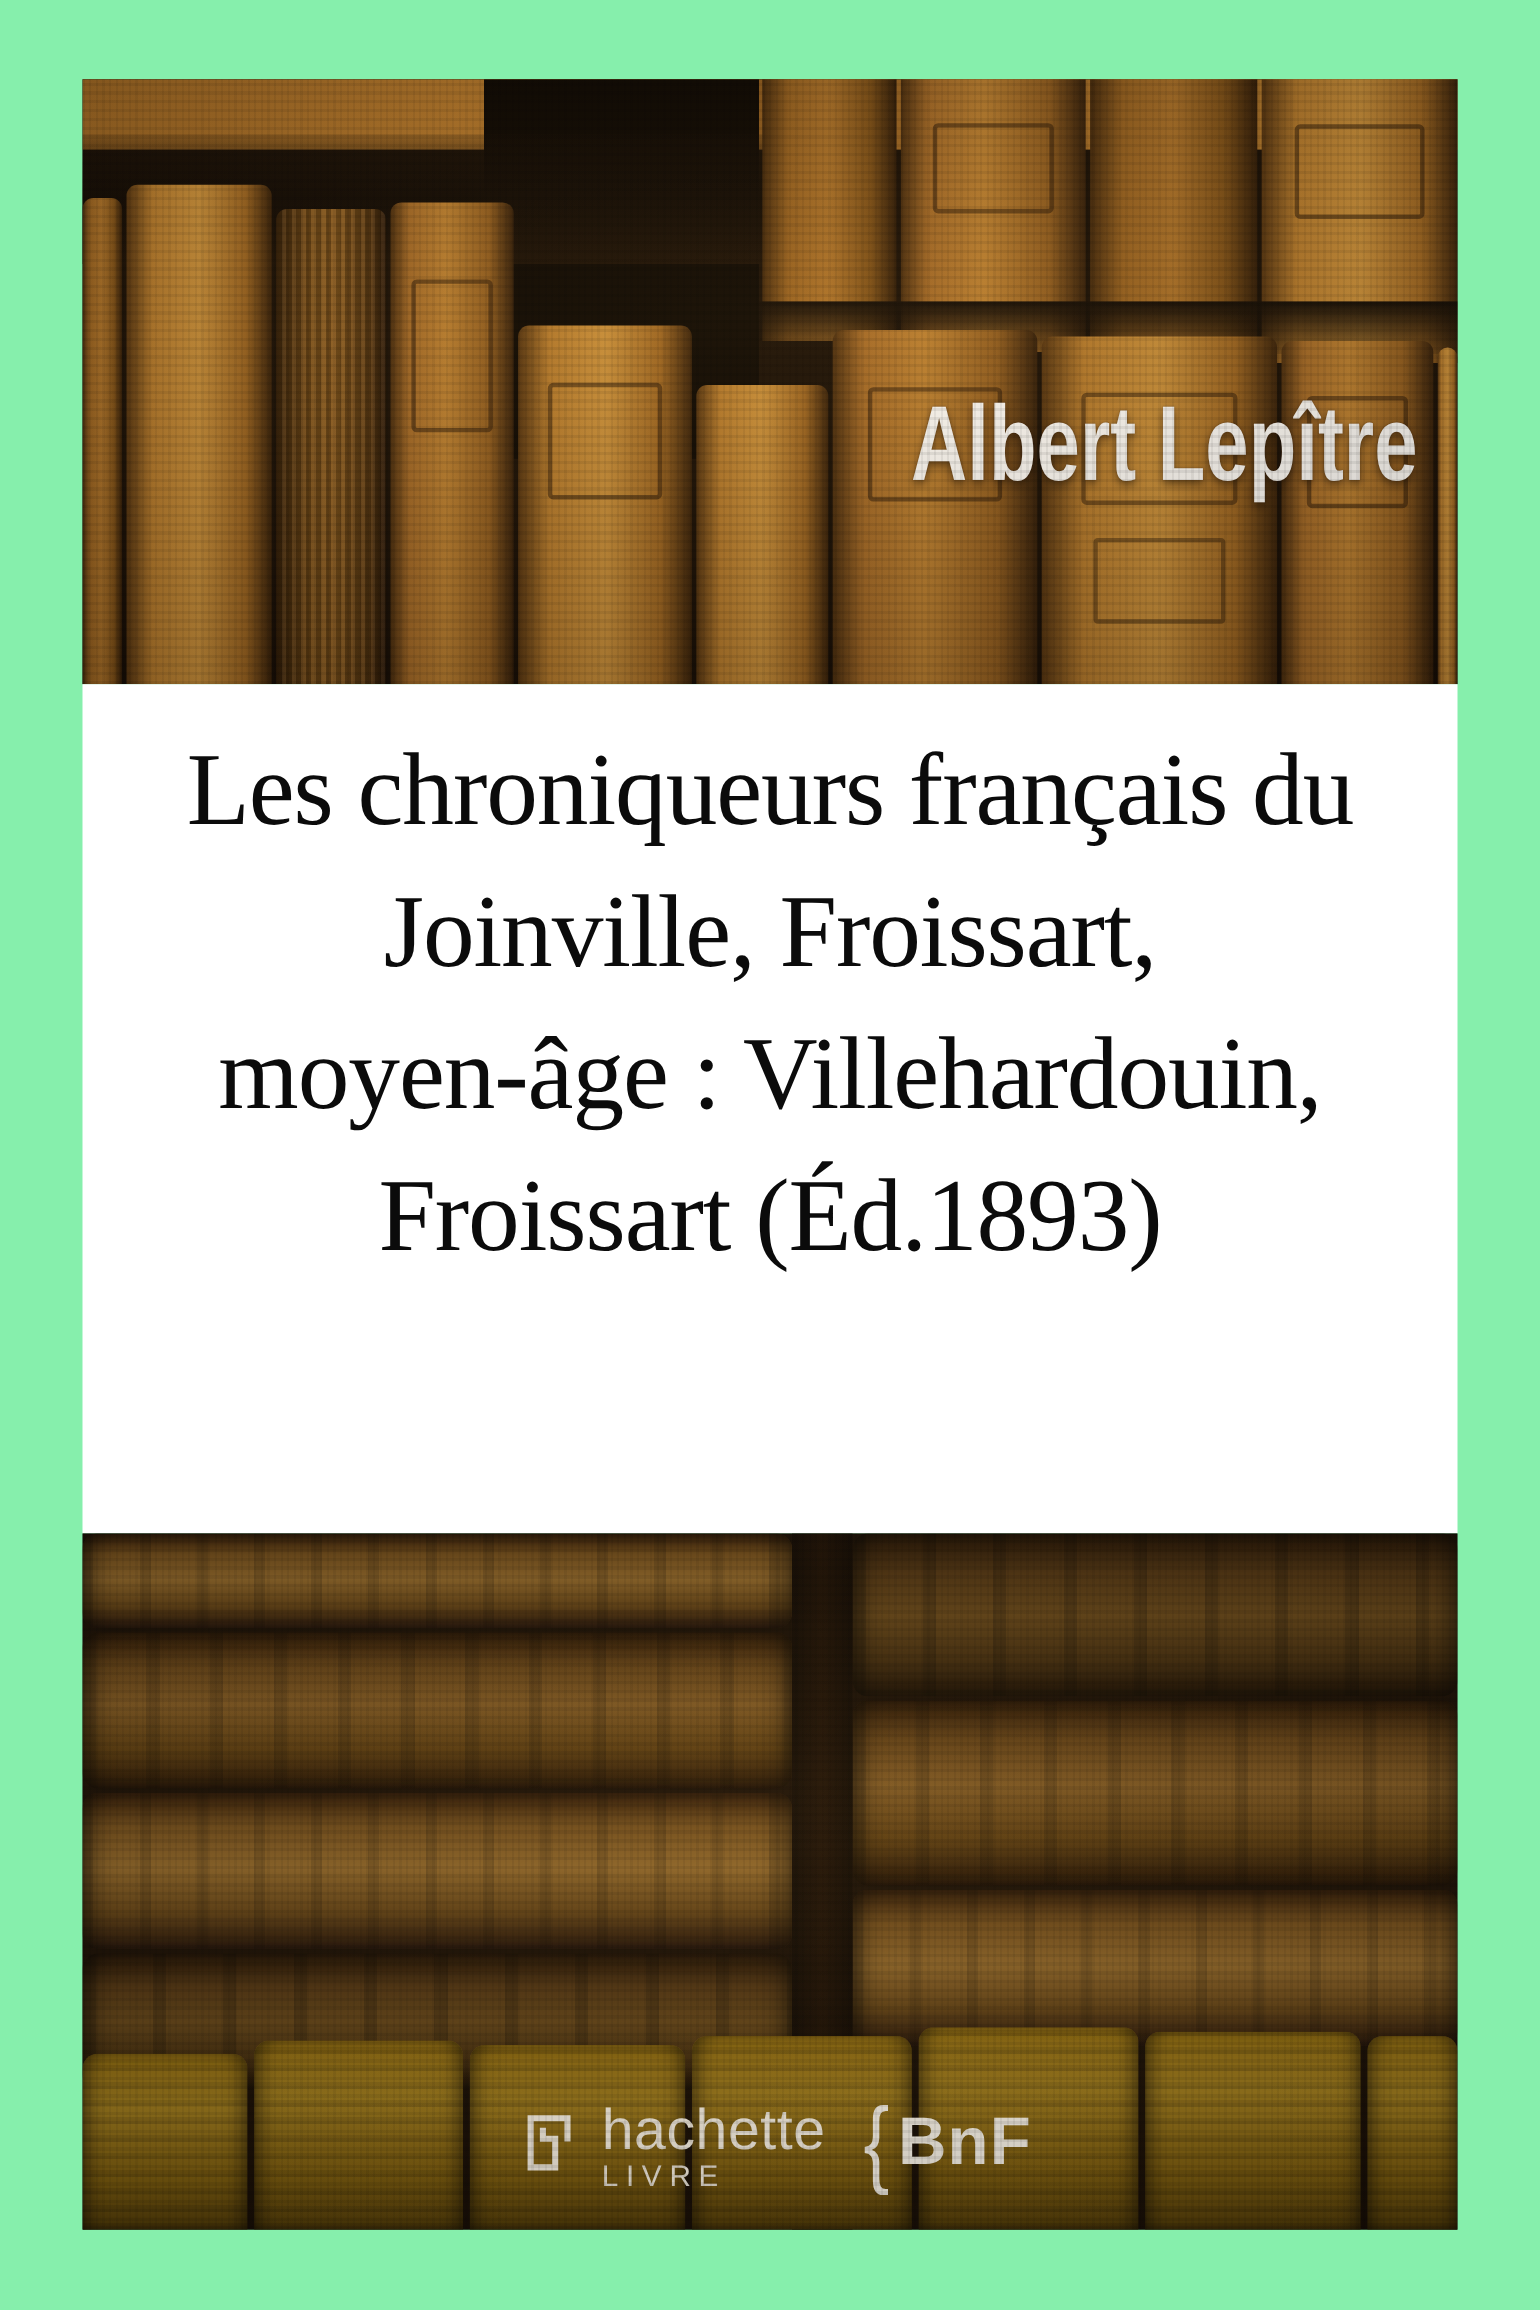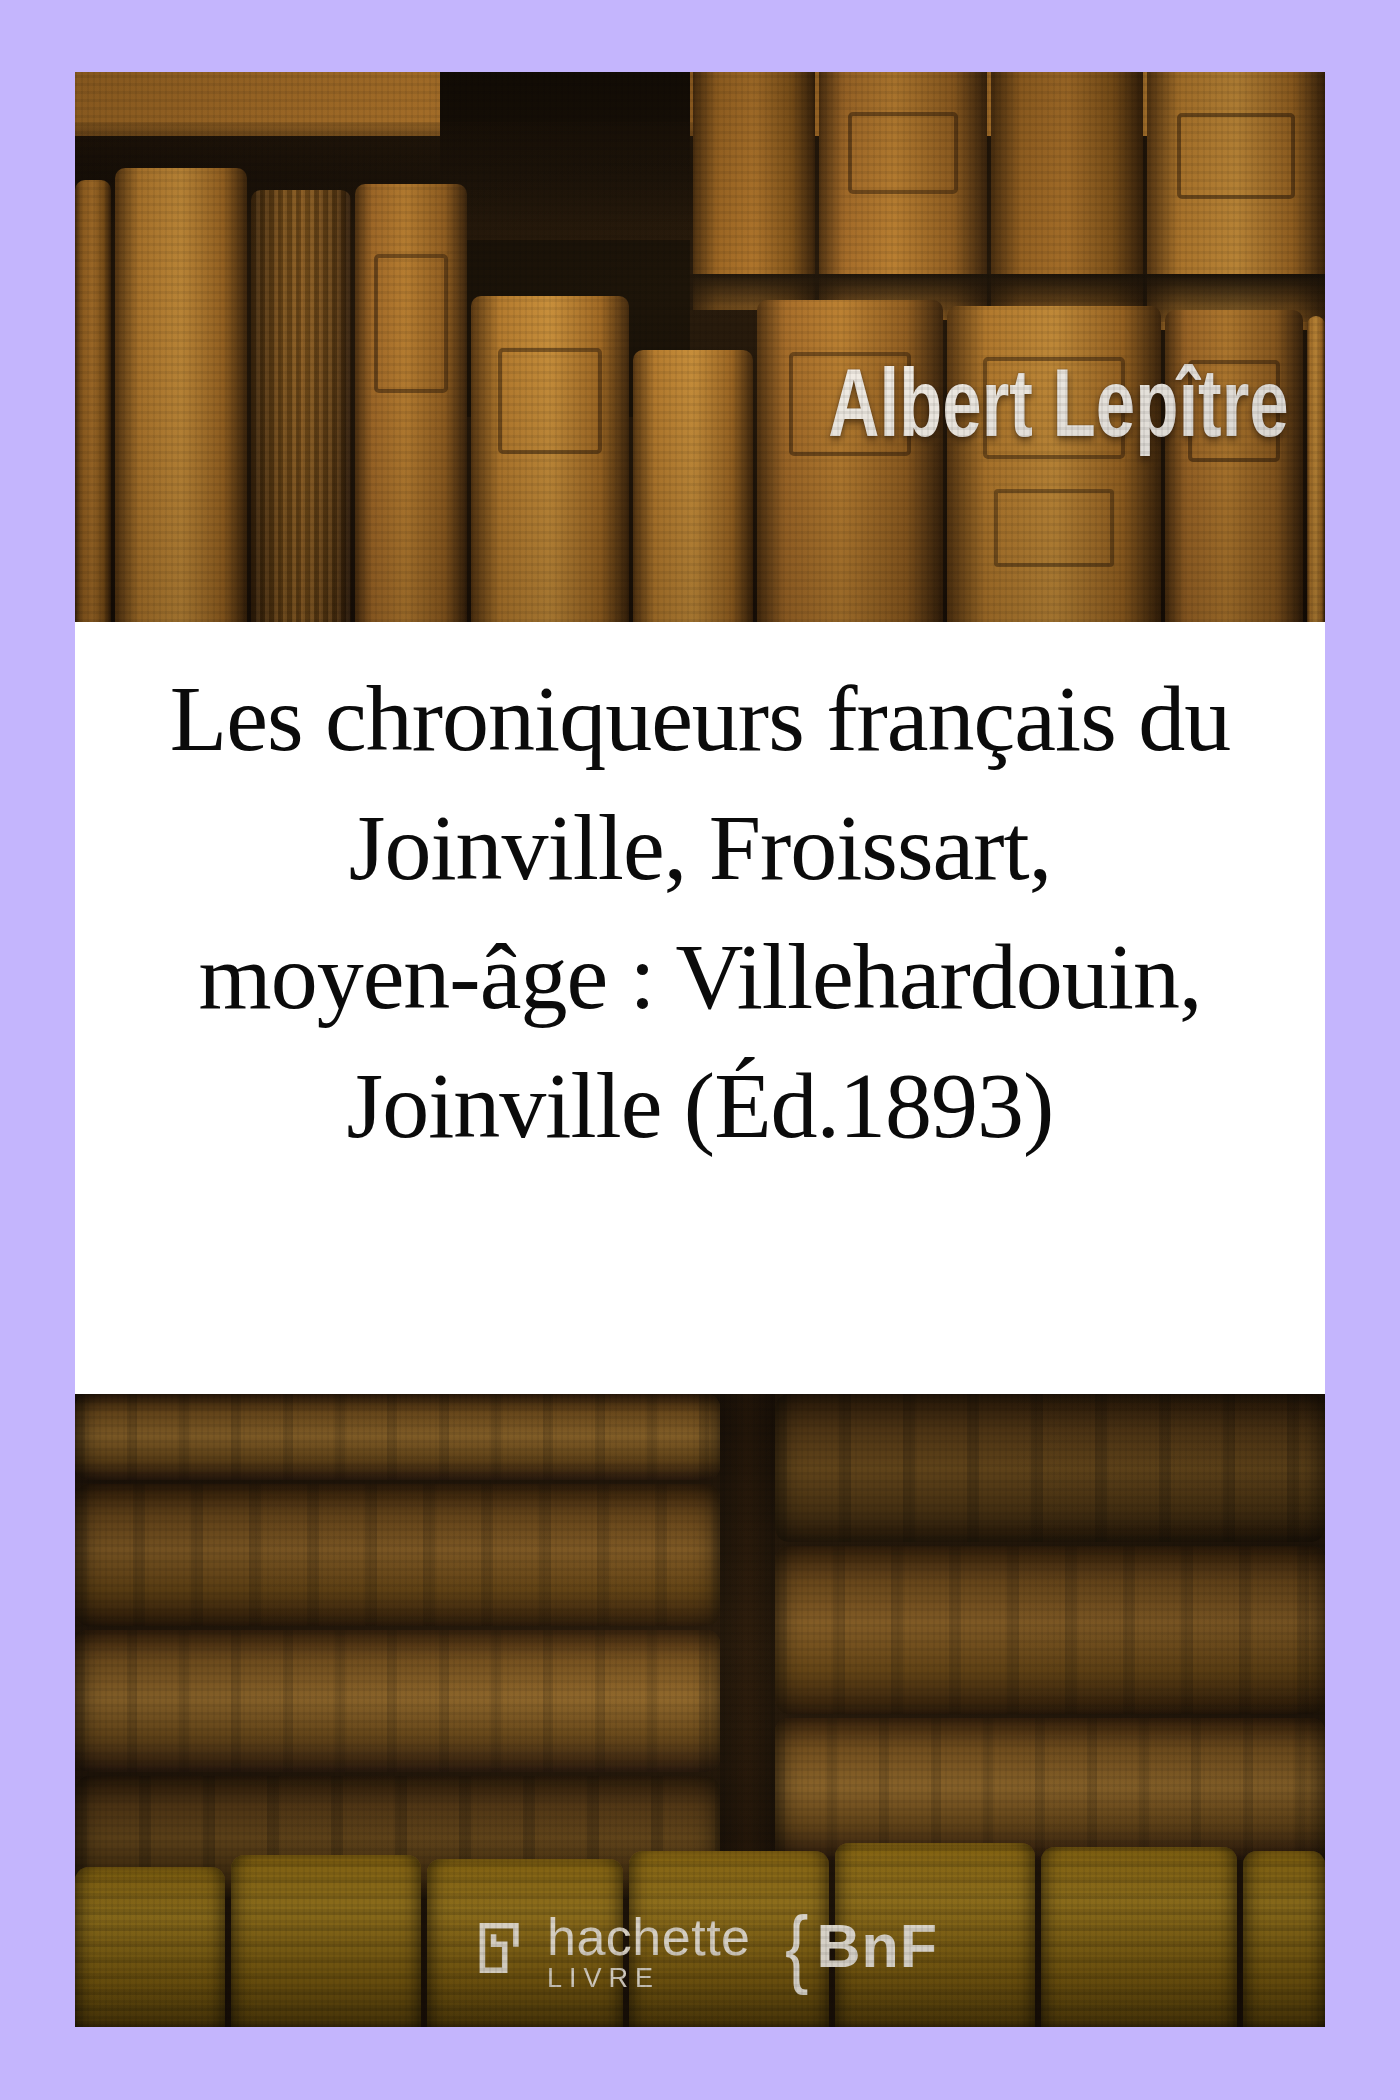--- a/index.html
+++ b/index.html
@@ -1,18 +1,18 @@
 <!DOCTYPE html>
 <html><head>
 <meta charset="utf-8">
 <style>
   html,body{margin:0;padding:0;width:1400px;height:2100px;overflow:hidden;background:#F8DCB2;}
   *{box-sizing:border-box;}
 
-  .cover{position:absolute;inset:0;width:1400px;height:2100px;background:#c4b5fd;}
+  .cover{position:absolute;inset:0;width:1400px;height:2100px;background:#86efac;}
 
   
   .photo{position:absolute;left:75px;width:1250px;overflow:hidden;background:#120a04;}
   .photo-top{top:72px;height:550px;}
   .photo-bottom{top:1394px;height:633px;}
 
   .grain::after{content:"";position:absolute;inset:0;pointer-events:none;
     background:
       repeating-linear-gradient(0deg, rgba(0,0,0,.07) 0 3px, transparent 3px 8px),
       repeating-linear-gradient(90deg, rgba(0,0,0,.06) 0 2px, transparent 2px 6px),
@@ -115,21 +115,21 @@
     <div class="spine amber1 panel" style="left:1090px;width:138px;top:238px;"></div>
     <div class="spine amber2" style="left:1232px;width:18px;top:244px;"></div>
 
     <p class="author-name">Albert Lepître</p>
   </div>
 
   <div class="title-band">
     <span class="title-line">Les chroniqueurs français du</span>
     <span class="title-line">Joinville, Froissart,</span>
     <span class="title-line">moyen-âge : Villehardouin,</span>
-    <span class="title-line">Joinville (Éd.1893)</span>
+    <span class="title-line">Froissart (Éd.1893)</span>
   </div>
 
   <div class="photo photo-bottom grain">
 
     <div class="row brow2" style="left:0;top:0;width:645px;height:86px;"></div>
     <div class="row brow1" style="left:0;top:90px;width:645px;height:142px;"></div>
     <div class="row brow2" style="left:0;top:236px;width:645px;height:142px;"></div>
     <div class="row brow3" style="left:0;top:382px;width:645px;height:124px;"></div>
 
     <div class="row brow3" style="left:700px;top:0;width:550px;height:148px;"></div>

